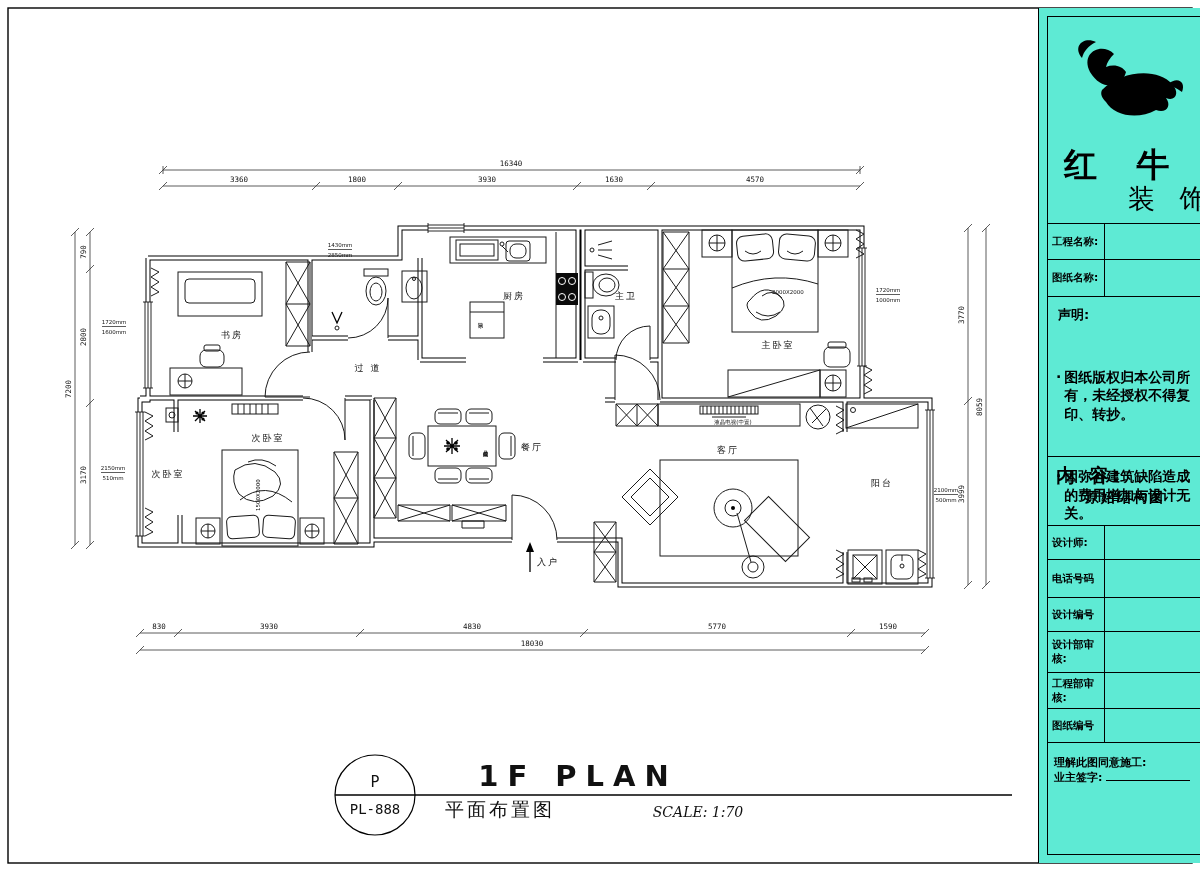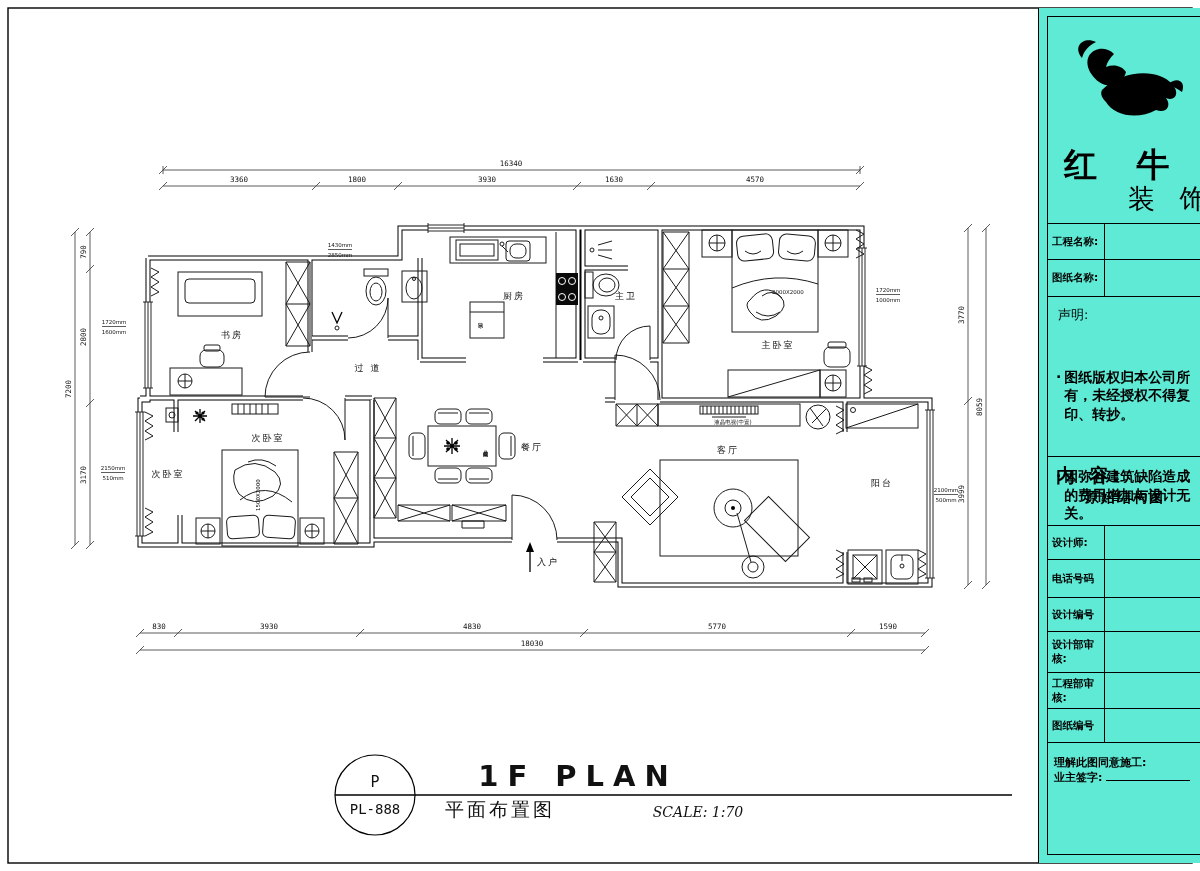--- a/index.html
+++ b/index.html
@@ -27,21 +27,21 @@
   .panel{position:absolute;left:1038px;top:8px;width:170px;height:855px;border-left:1.5px solid #000;background:#5eead4;}
   .panel-in{position:absolute;left:8px;top:8px;width:154px;height:837px;border:1.2px solid #000;display:flex;flex-direction:column;}
   .logo-box{height:206px;position:relative;}
   .logo-art{position:absolute;left:14px;top:12px;}
   .brand1{position:absolute;left:16px;top:126px;font-size:33px;font-weight:700;letter-spacing:14px;white-space:nowrap;}
   .brand2{position:absolute;left:80px;top:164px;font-size:27px;font-weight:400;letter-spacing:8px;white-space:nowrap;}
   .tb-row{display:flex;border-top:1px solid #000;align-items:center;}
   .tb-label{width:52px;padding-left:4px;font-size:10.5px;font-weight:700;border-right:1px solid #000;align-self:stretch;display:flex;align-items:center;}
   .tb-val{flex:1;}
   .stmt{border-top:1px solid #000;padding:5px 6px 0 8px;}
-  .stmt-h{font-size:13px;font-weight:400;margin:4px 0 8px 2px;}
+  .stmt-h{font-size:13px;font-weight:700;margin:4px 0 8px 2px;}
   .stmt-item{display:flex;font-size:14px;line-height:1.32;margin-bottom:4px;font-weight:700;margin-top:44px;}
   .stmt-item::before{content:"·";margin-right:3px;font-weight:900;}
   .content-box{border-top:1px solid #000;padding:6px 8px 0 8px;}
   .content-label{font-size:19px;font-weight:700;letter-spacing:4px;}
   .content-val{font-size:14px;font-weight:700;text-align:center;letter-spacing:2px;}
   .sig{border-top:1px solid #000;padding:12px 6px 0 6px;font-size:11px;font-weight:700;flex:1;}
   .sig-row2{}
   .sig-line{display:inline-block;width:84px;border-bottom:1.2px solid #000;height:10px;}
 </style>
 </head>

